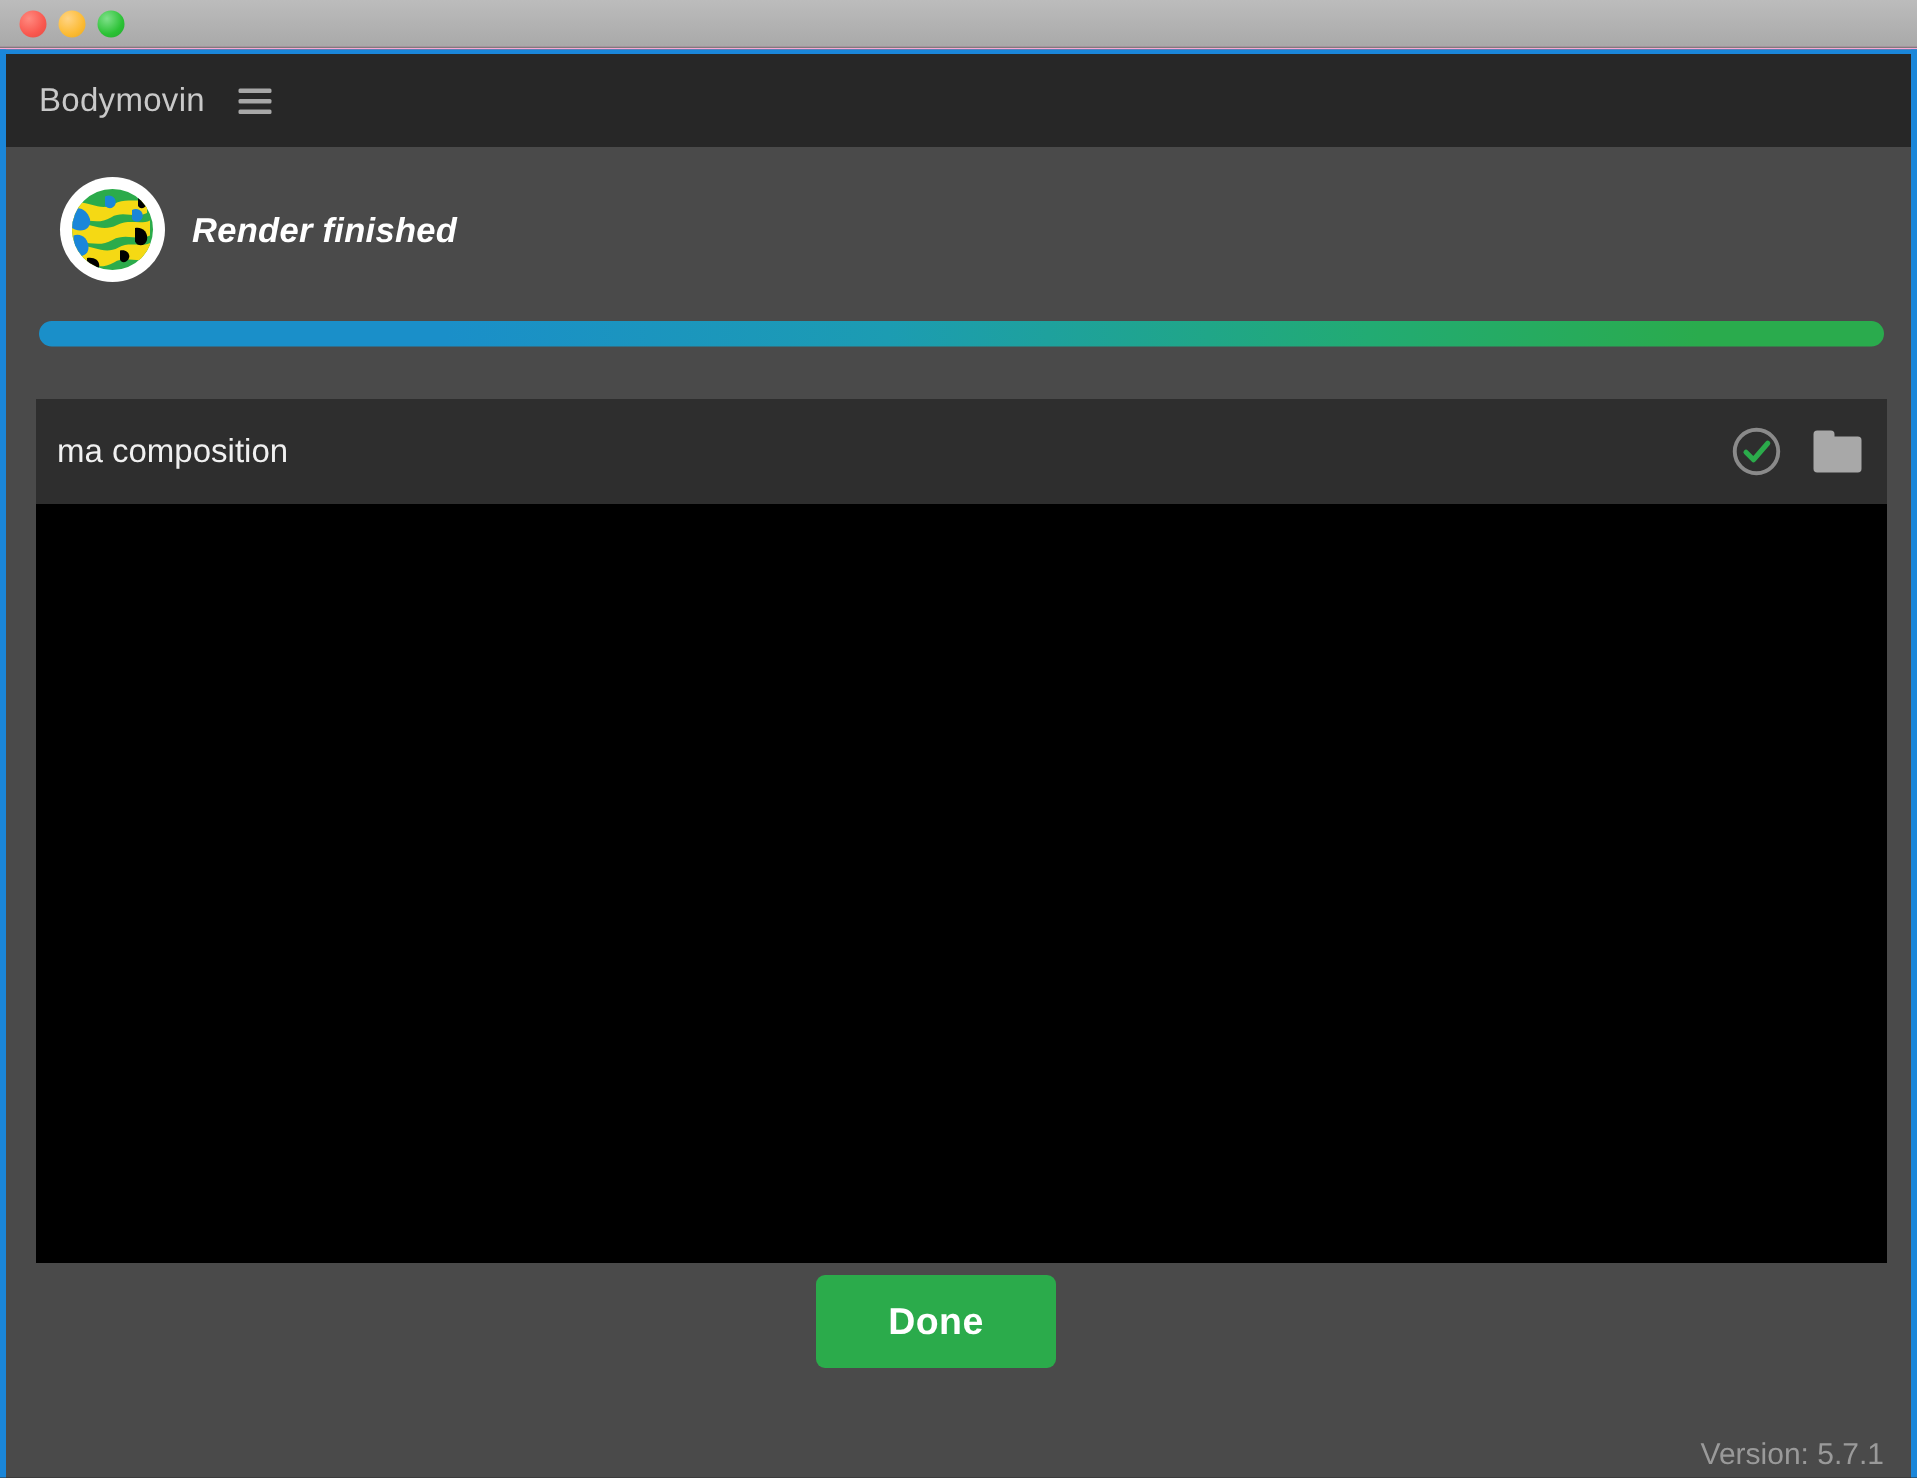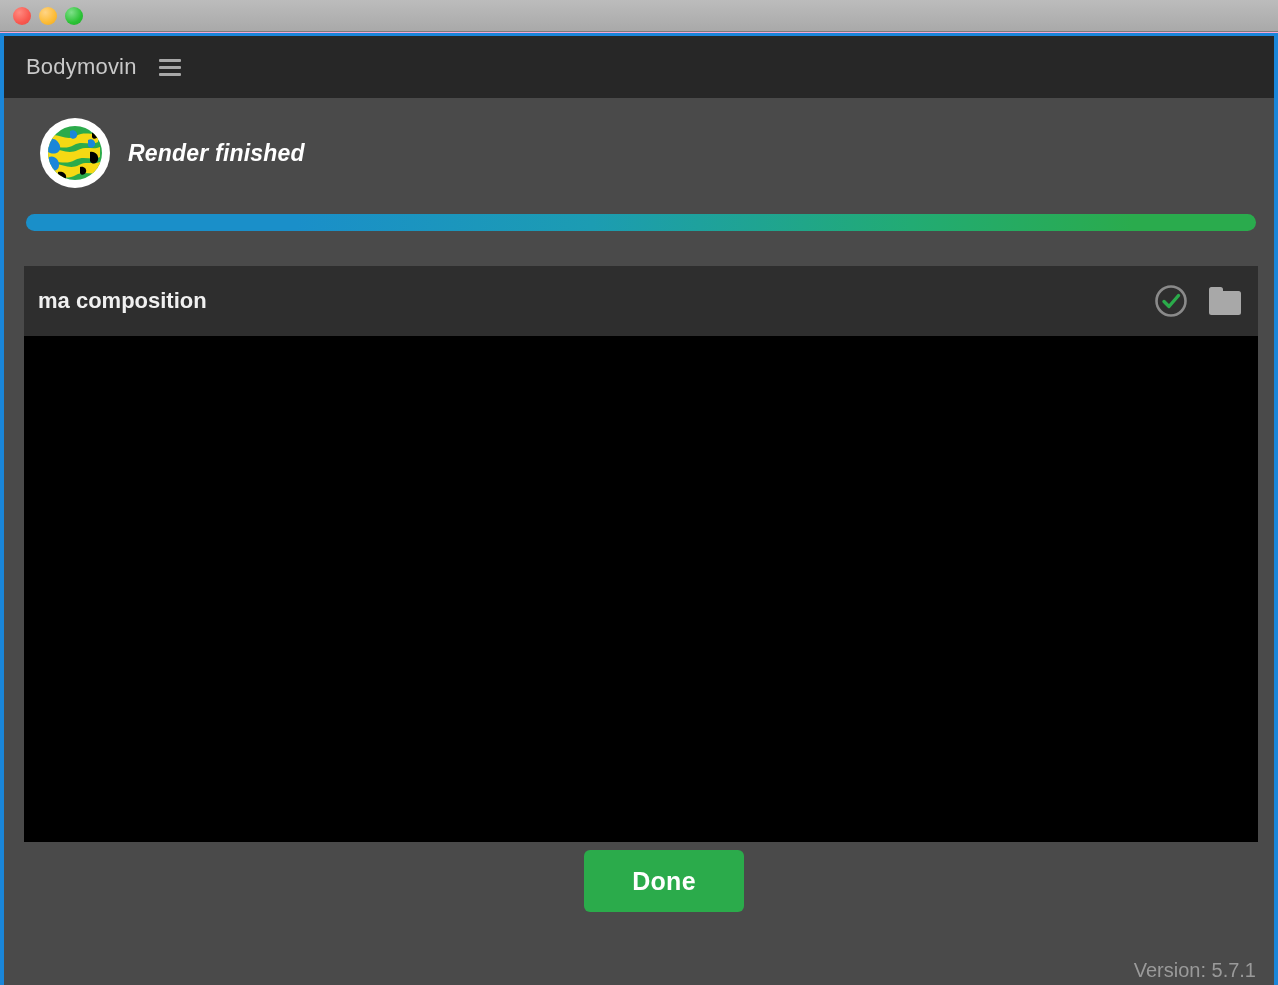--- a/index.html
+++ b/index.html
@@ -152,21 +152,21 @@
   #comp-header {
     height: 70px;
     display: flex;
     align-items: center;
     padding: 0 14px 0 14px;
     background: #2e2e2e;
   }
   #comp-name {
     color: #f0f0f0;
     font-size: 22px;
-    font-weight: 700;
+    font-weight: 400;
     text-align: right;
   }
   #comp-actions {
     margin-left: auto;
     display: flex;
     align-items: center;
     gap: 16px;
   }
   .icon-btn {
     width: 38px; height: 38px;
@@ -188,21 +188,20 @@
     height: 62px;
     background: #2bab4b;
     border: none;
     border-radius: 6px;
     color: #ffffff;
     font-size: 25px;
     font-weight: bold;
     font-family: "Liberation Sans", sans-serif;
     cursor: pointer;
     letter-spacing: 0.3px;
-    margin-left: 40px;
   }
 
   
   #version-label {
     position: absolute;
     right: 18px;
     bottom: 3px;
     color: #9a9a9a;
     font-size: 20px;
   }

